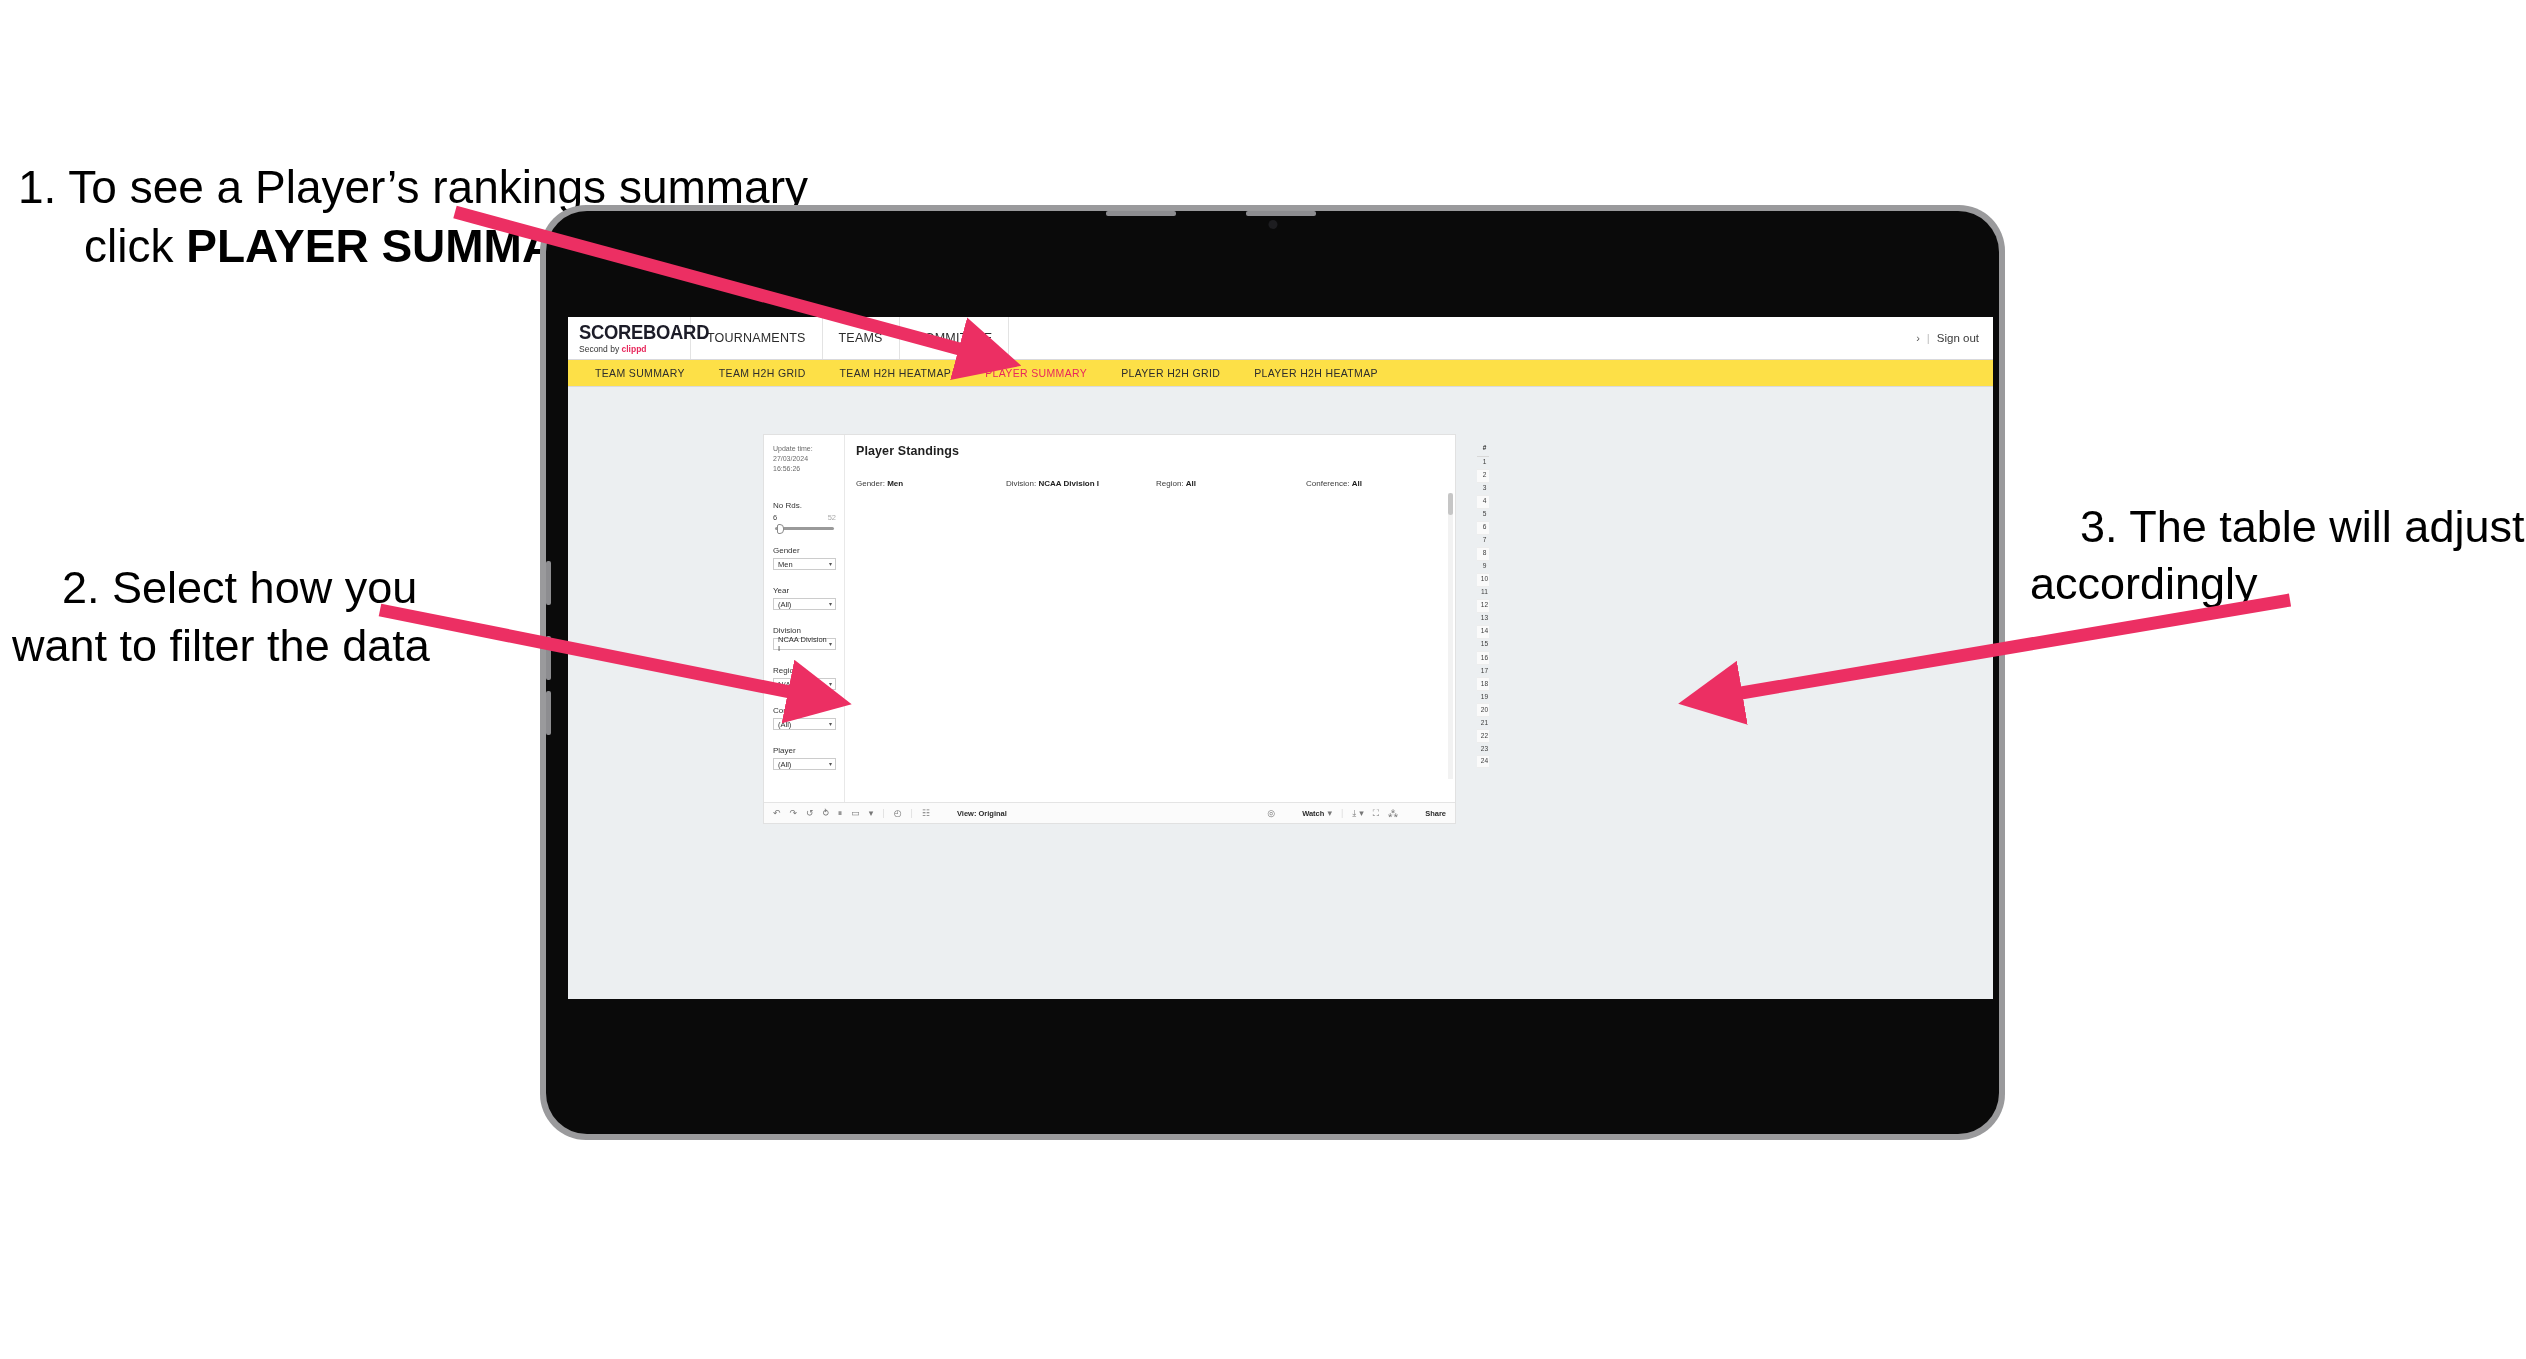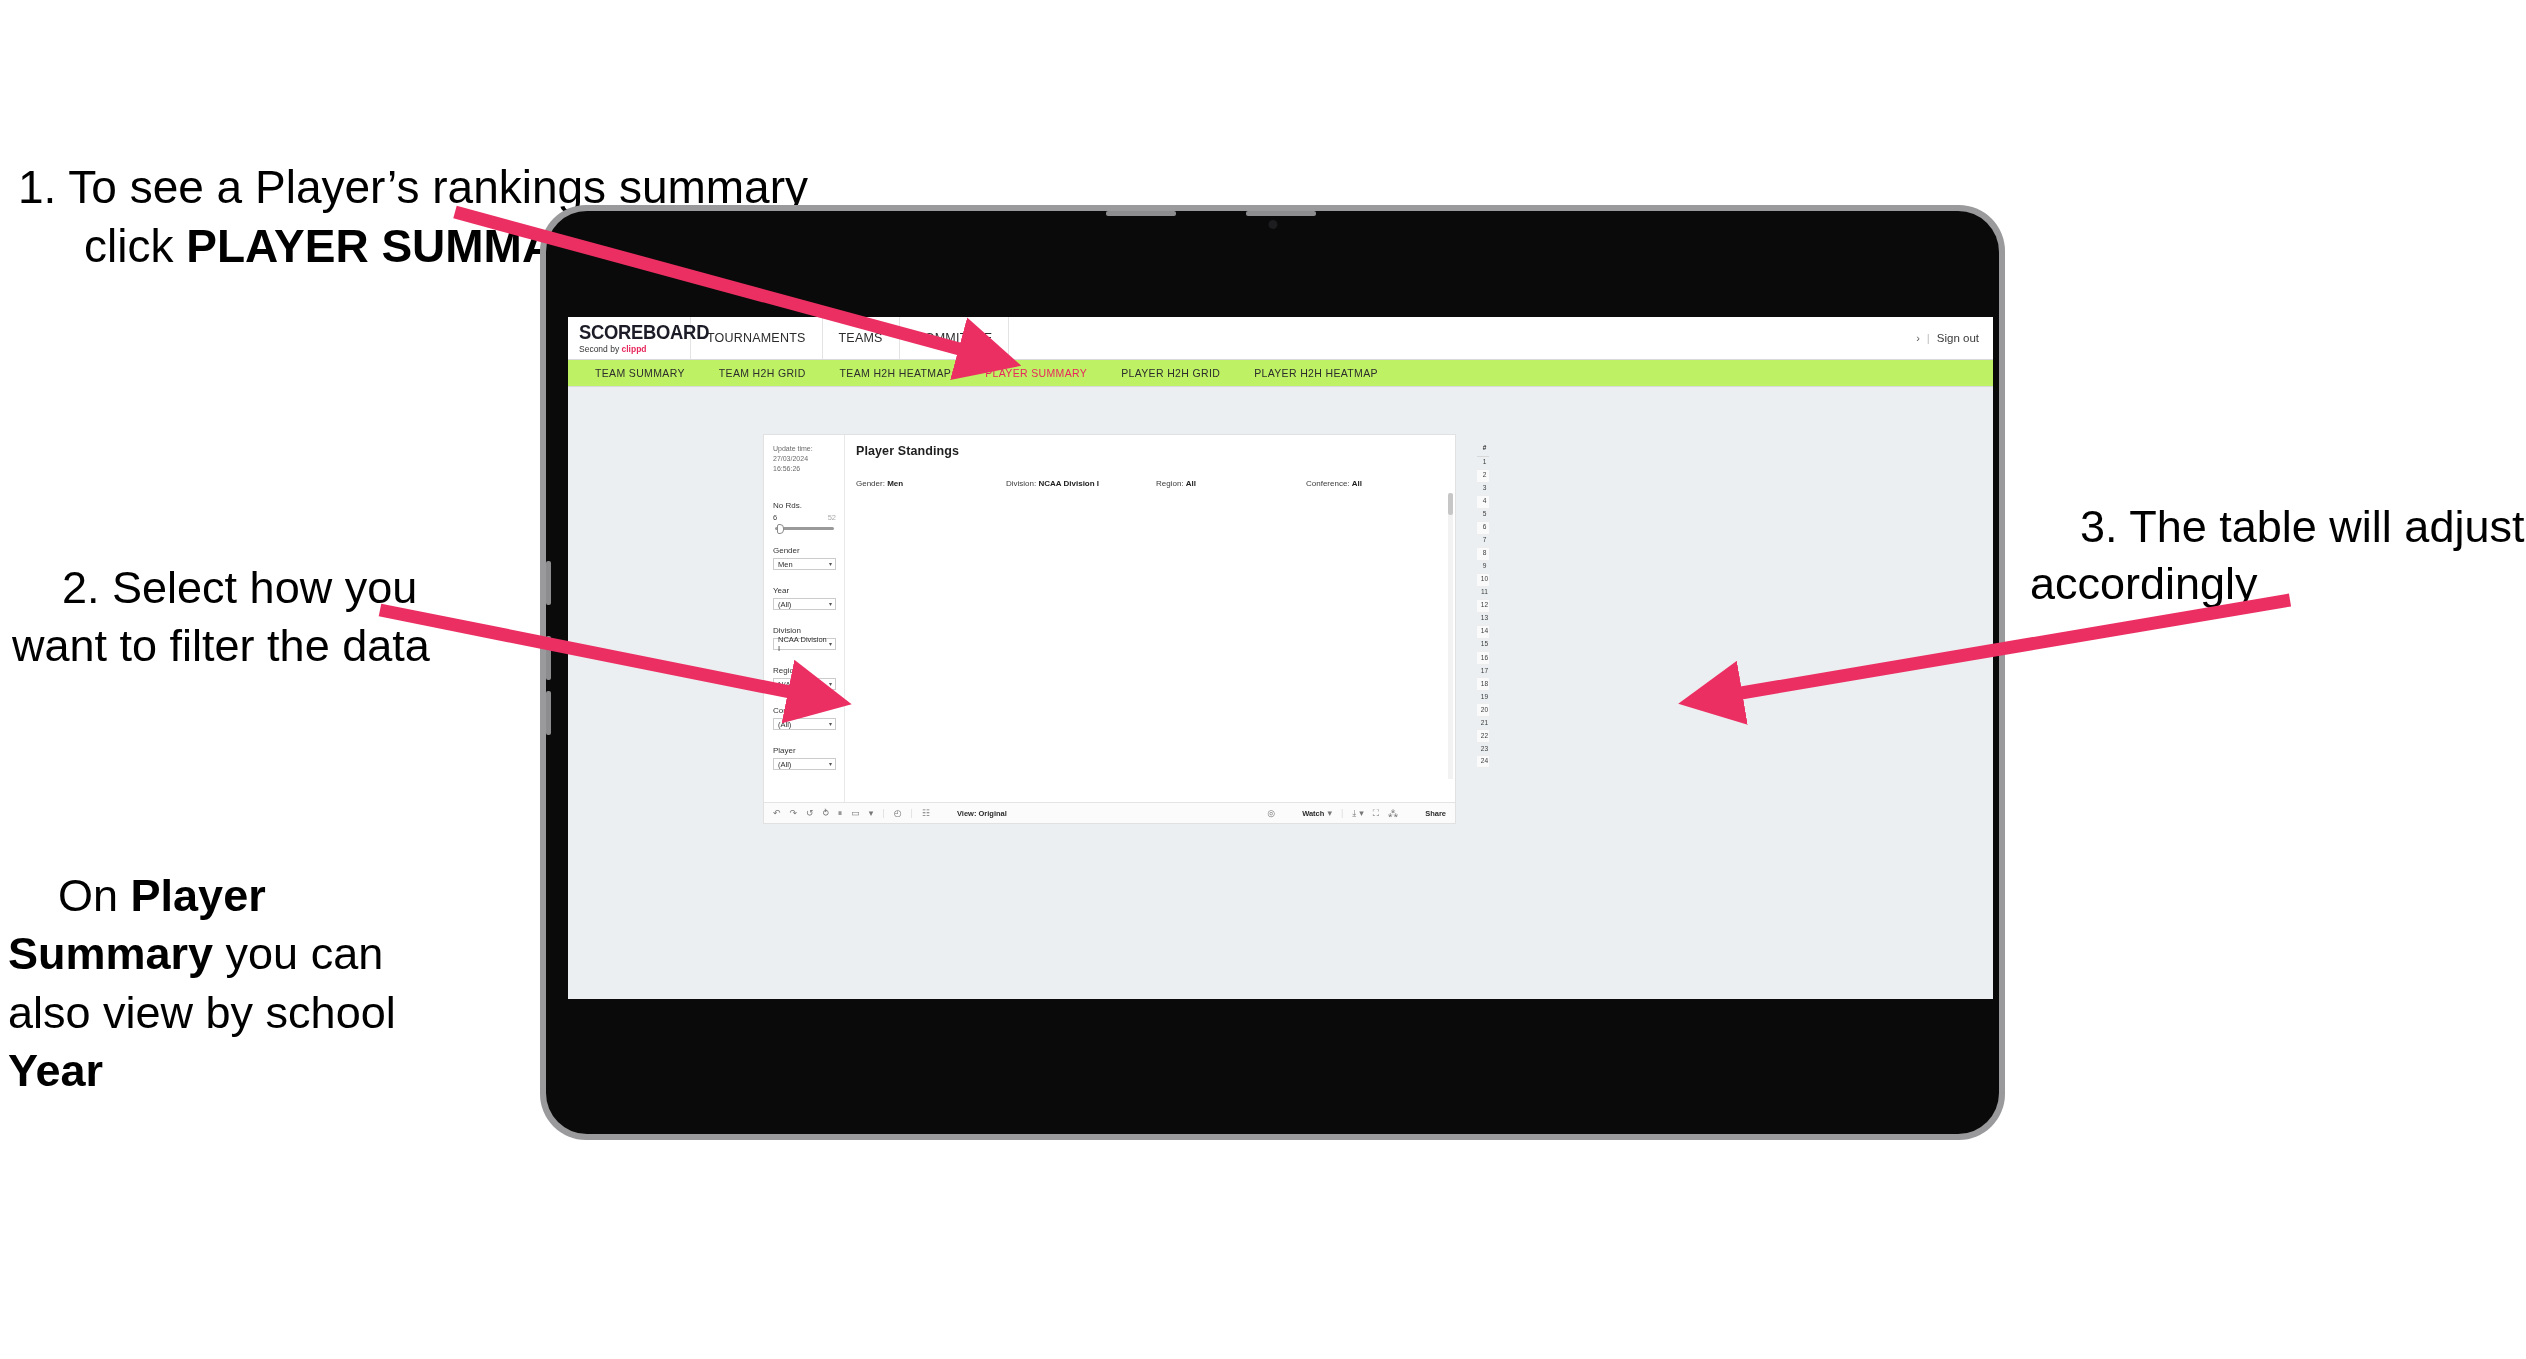--- a/index.html
+++ b/index.html
@@ -148,21 +148,21 @@
     gap: 7px;
     font-size: 11.5px;
     color: #3a3a3a;
   }
   #topbar-right .divider { color: #bdbdbd; }
   #topbar-right .chev { color: #555; font-size: 11px; }
 
   
   #subnav {
     height: 28px;
-    background: #bef264;
+    background: #fde047;
     border-top: 1px solid #d9d9dc;
     border-bottom: 1px solid #d9d9dc;
     display: flex;
     align-items: center;
     padding-left: 10px;
     gap: 0px;
   }
   .subnav-item {
     font-size: 10.5px;
     letter-spacing: .35px;
@@ -367,23 +367,20 @@
 <body>
 
 <div id="stage">
 
   <div class="annot a1">
     <span class="hang"><span>1. To see a Player’s rankings summary click </span><b>PLAYER SUMMARY</b></span>
   </div>
 
   <div class="annot a2">
     <span>2. Select how you want to filter the data</span>
-  </div>
-  <div class="annot a2b">
-    <span>On </span><b>Player Summary</b><span> you can also view by school </span><b>Year</b>
   </div>
 
   <div class="annot a3">
     <span>3. The table will adjust accordingly</span>
   </div>
 
   <div id="tablet">
     <div id="tablet-inner">
       <div id="camera"></div>
       <div class="side-btn top1"></div>

